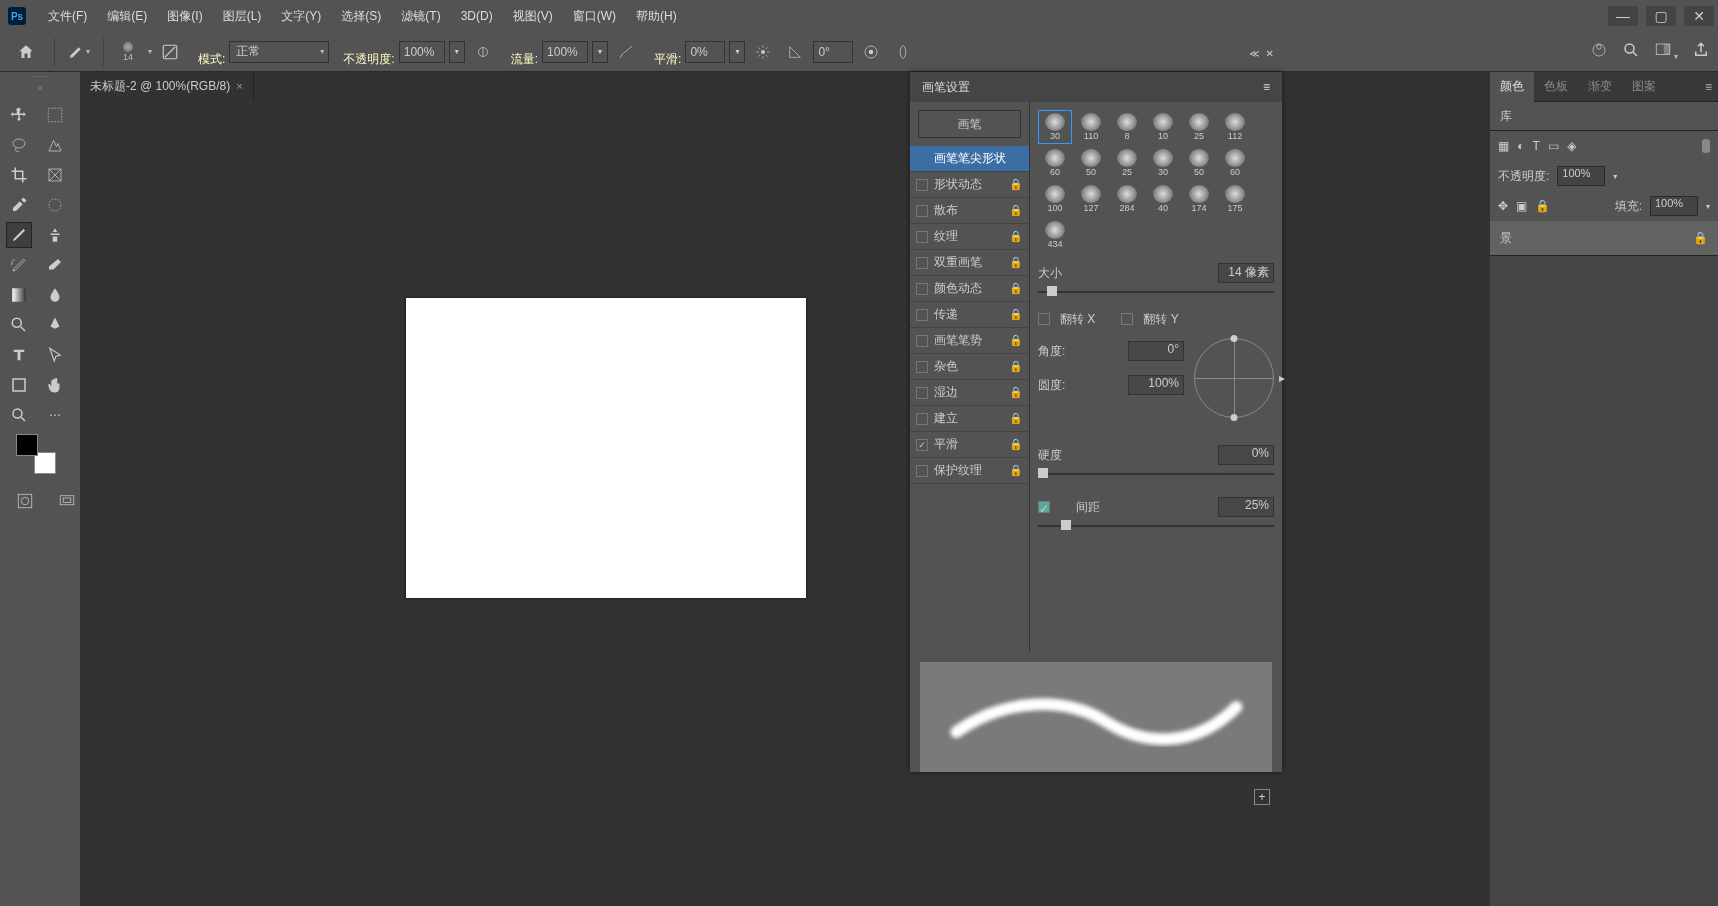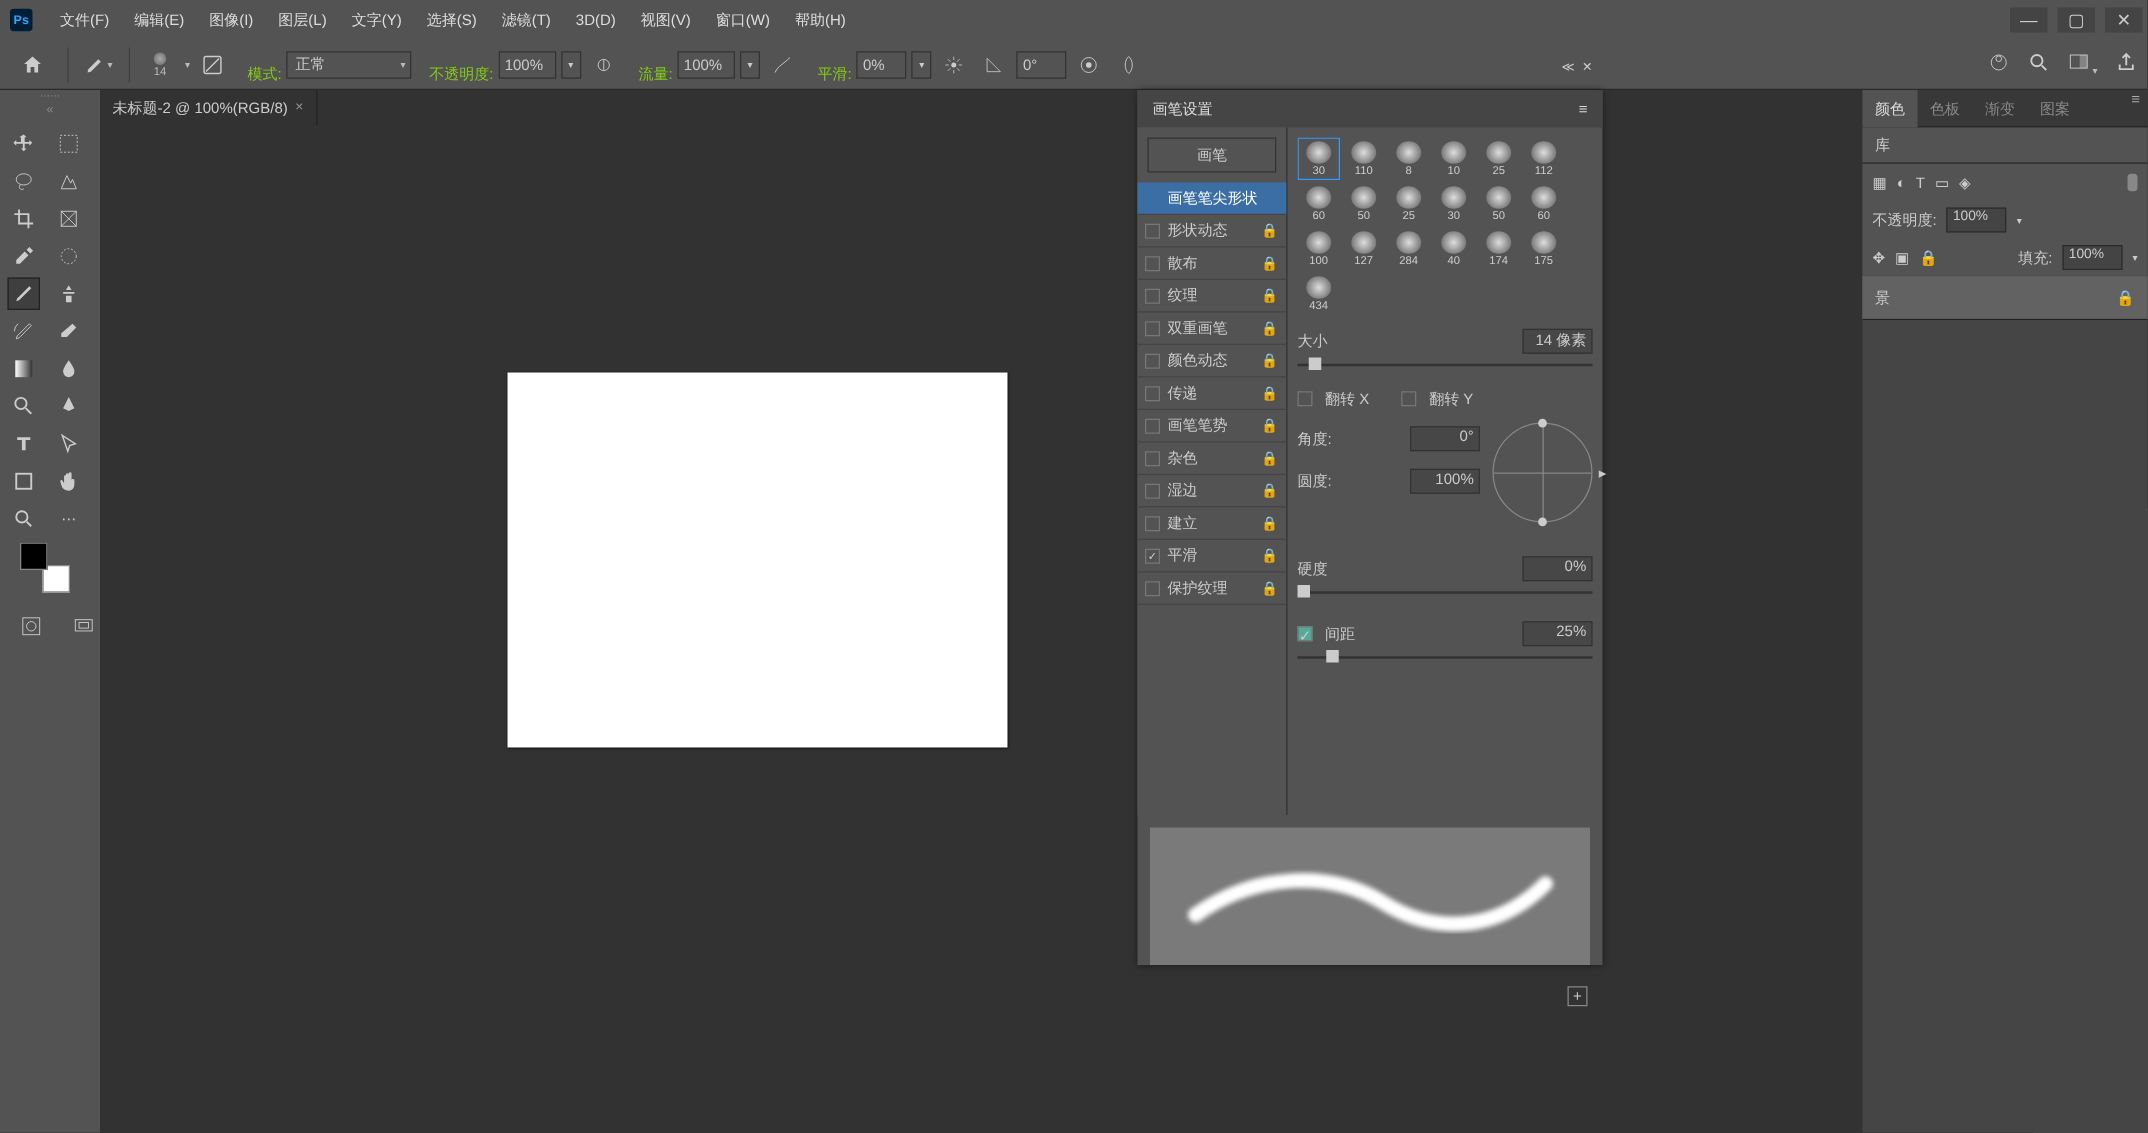--- a/index.html
+++ b/index.html
@@ -12,21 +12,21 @@
 .menubar .spacer { flex: 1; }
 .menubar .win-btn { width: 30px; height: 20px; margin: 0 4px; background: #444; display: flex; align-items: center; justify-content: center; cursor: pointer; color:#ccc; font-size:14px;}
 
 .optionsbar { height: 40px; background: #535353; display: flex; align-items: center; padding: 0 8px; border-bottom: 1px solid #2a2a2a; gap: 4px; }
 .optionsbar .home-btn { width: 36px; height: 28px; display: flex; align-items: center; justify-content: center; cursor: pointer; }
 .optionsbar .sep { width: 1px; height: 28px; background: #414141; margin: 0 6px; }
 .optionsbar .brush-preview { width: 28px; height: 28px; display: flex; flex-direction: column; align-items: center; justify-content: center; cursor: pointer; }
 .optionsbar .brush-dot { width: 10px; height: 10px; background: radial-gradient(circle,#aaa,#666); border-radius: 50%; }
 .optionsbar .brush-size { font-size: 9px; color: #bbb; }
 .optionsbar .caret { font-size: 8px; color: #bbb; margin-left: 2px; }
-.optionsbar .label { color: #84cc16; margin-left: 10px; margin-top: 16px; }
+.optionsbar .label { color: #fef9c3; margin-left: 10px; margin-top: 16px; }
 .optionsbar .dropdown { height: 22px; background: #535353; border: 1px solid #333; padding: 0 20px 0 6px; display: flex; align-items: center; cursor: pointer; min-width: 100px; position: relative; }
 .optionsbar .dropdown::after { content: "▾"; position: absolute; right: 4px; font-size: 8px; color: #bbb; }
 .optionsbar .num-input { height: 22px; width: 46px; background: #535353; border: 1px solid #333; padding: 0 4px; display: flex; align-items: center; }
 .optionsbar .small-caret { width: 16px; height: 22px; border: 1px solid #333; display: flex; align-items: center; justify-content: center; font-size: 8px; cursor: pointer; }
 .optionsbar .icon-btn { width: 24px; height: 24px; display: flex; align-items: center; justify-content: center; cursor: pointer; margin: 0 2px; }
 .optionsbar .right-icons { margin-left: auto; display: flex; gap: 14px; align-items: center; }
 .tool { width: 26px; height: 26px; display: flex; align-items: center; justify-content: center; cursor: pointer; margin: 2px; }
 .tool.selected { background: #3f3f3f; border:1px solid #222;}
 .toolgrid { position: absolute; left: 4px; top: 100px; width: 72px; display: grid; grid-template-columns: 36px 36px; gap: 0; }
 .fgbg { position: relative; width: 40px; height: 40px; margin-top: 10px; }
@@ -37,21 +37,21 @@
 .doctab-bar { position: absolute; left: 80px; top: 72px; right: 0; height: 28px; background: #323232; display: flex; }
 .doctab { padding: 0 10px; height: 28px; display: flex; align-items: center; gap: 6px; background: #323232; border-right: 1px solid #222; }
 .doctab .close { font-size: 11px; color: #999; cursor: pointer; }
 
 
 .canvas-area { position: absolute; left: 80px; top: 100px; right: 226px; bottom: 18px; background: #323232; overflow: hidden; }
 .canvas-page { position: absolute; width: 400px; height: 300px; background: #fff; left: 326px; top: 198px; box-shadow: 0 0 2px #000; }
 
 
 .right-panel { position: absolute; right: 0; top: 72px; width: 228px; bottom: 0; background: #454545; }
-.panel-tabs { height: 30px; background: #383838; display: flex; border-bottom: 1px solid #222; }
+.panel-tabs { height: 30px; background: #383838; display: flex; align-items: center; border-bottom: 1px solid #222; }
 .panel-tab { padding: 0 10px; height: 30px; display: flex; align-items: center; color: #888; cursor: pointer; }
 .panel-tab.active { background: #535353; color: #ddd; }
 .panel-section { background: #535353; border-bottom: 1px solid #222; }
 .panel-section .header { height: 28px; padding: 0 10px; display: flex; align-items: center; color: #ccc; }
 .layers-row { height: 30px; padding: 0 8px; display: flex; align-items: center; gap: 8px; }
 .layers-row .mini-input { width: 48px; height: 20px; background: #444; border: 1px solid #2a2a2a; padding: 0 4px; font-size: 11px; }
 .layer-item { height: 34px; background: #626262; display: flex; align-items: center; padding: 0 10px; justify-content: space-between; }
 
 
 .brush-panel { position: absolute; left: 910px; top: 72px; width: 372px; height: 700px; background: #535353; box-shadow: 0 0 6px rgba(0,0,0,0.5); }
@@ -616,21 +616,21 @@
           <span class="lbl">硬度</span>
           <div class="inp">0%</div>
         </div>
         <div class="slider">
             <div class="track"></div>
             <div class="thumb" style="left:2%"></div>
           </div>
 
         <div class="bc-row" style="margin-top:14px">
           <span class="chk" style="width:12px;height:12px;border:1px solid #777;background:#5a9;">✓</span>
-          <span class="lbl" style="margin-left:4px">间距</span>
+          <span class="lbl" style="margin-left:20px">间距</span>
           <div class="inp">25%</div>
         </div>
         <div class="slider">
             <div class="track"></div>
             <div class="thumb" style="left:12%"></div>
           </div>
       </div>
     </div>
   </div>
 

